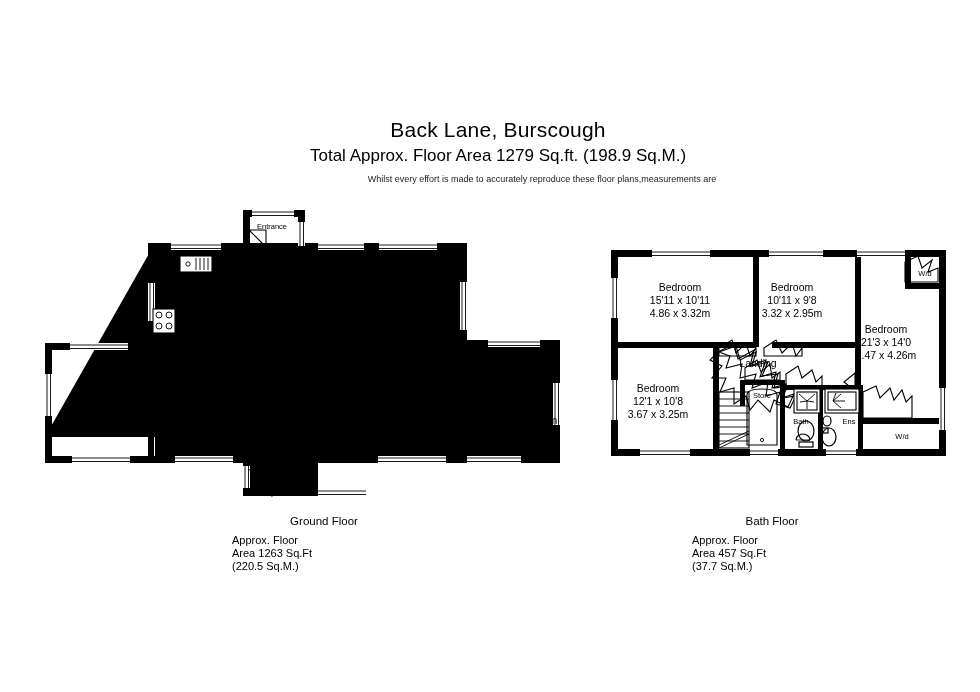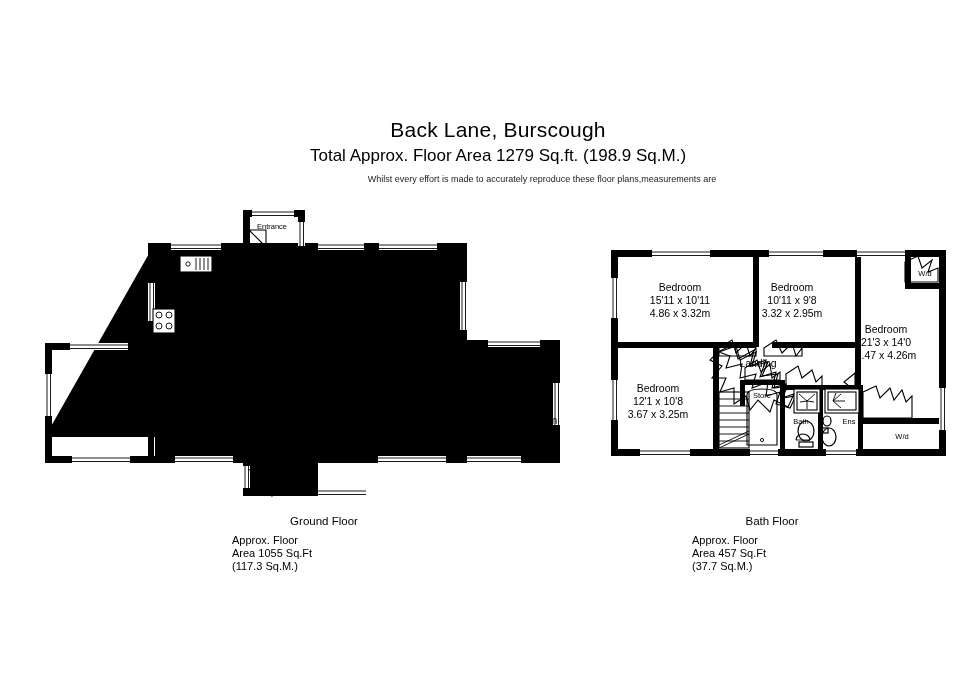--- a/index.html
+++ b/index.html
@@ -534,22 +534,22 @@
         <text class="slabel" x="849" y="424">Ens</text>
         <text class="slabel" x="925" y="276">W/d</text>
         <text class="slabel" x="902" y="439">W/d</text>
       </g>
     </g>
   </svg>
 
   <div class="floorttl" style="left:244px; top:515px; width:160px;">Ground Floor</div>
   <div class="floorsub" style="left:232px; top:534px; width:160px;">
     <div>Approx. Floor</div>
-    <div>Area 1055 Sq.Ft</div>
-    <div>(117.3 Sq.M.)</div>
+    <div>Area 1263 Sq.Ft</div>
+    <div>(220.5 Sq.M.)</div>
   </div>
 
   <div class="floorttl" style="left:692px; top:515px; width:160px;">Bath Floor</div>
   <div class="floorsub" style="left:692px; top:534px; width:160px;">
     <div>Approx. Floor</div>
     <div>Area 457 Sq.Ft</div>
     <div>(37.7 Sq.M.)</div>
   </div>
 
 </div>

